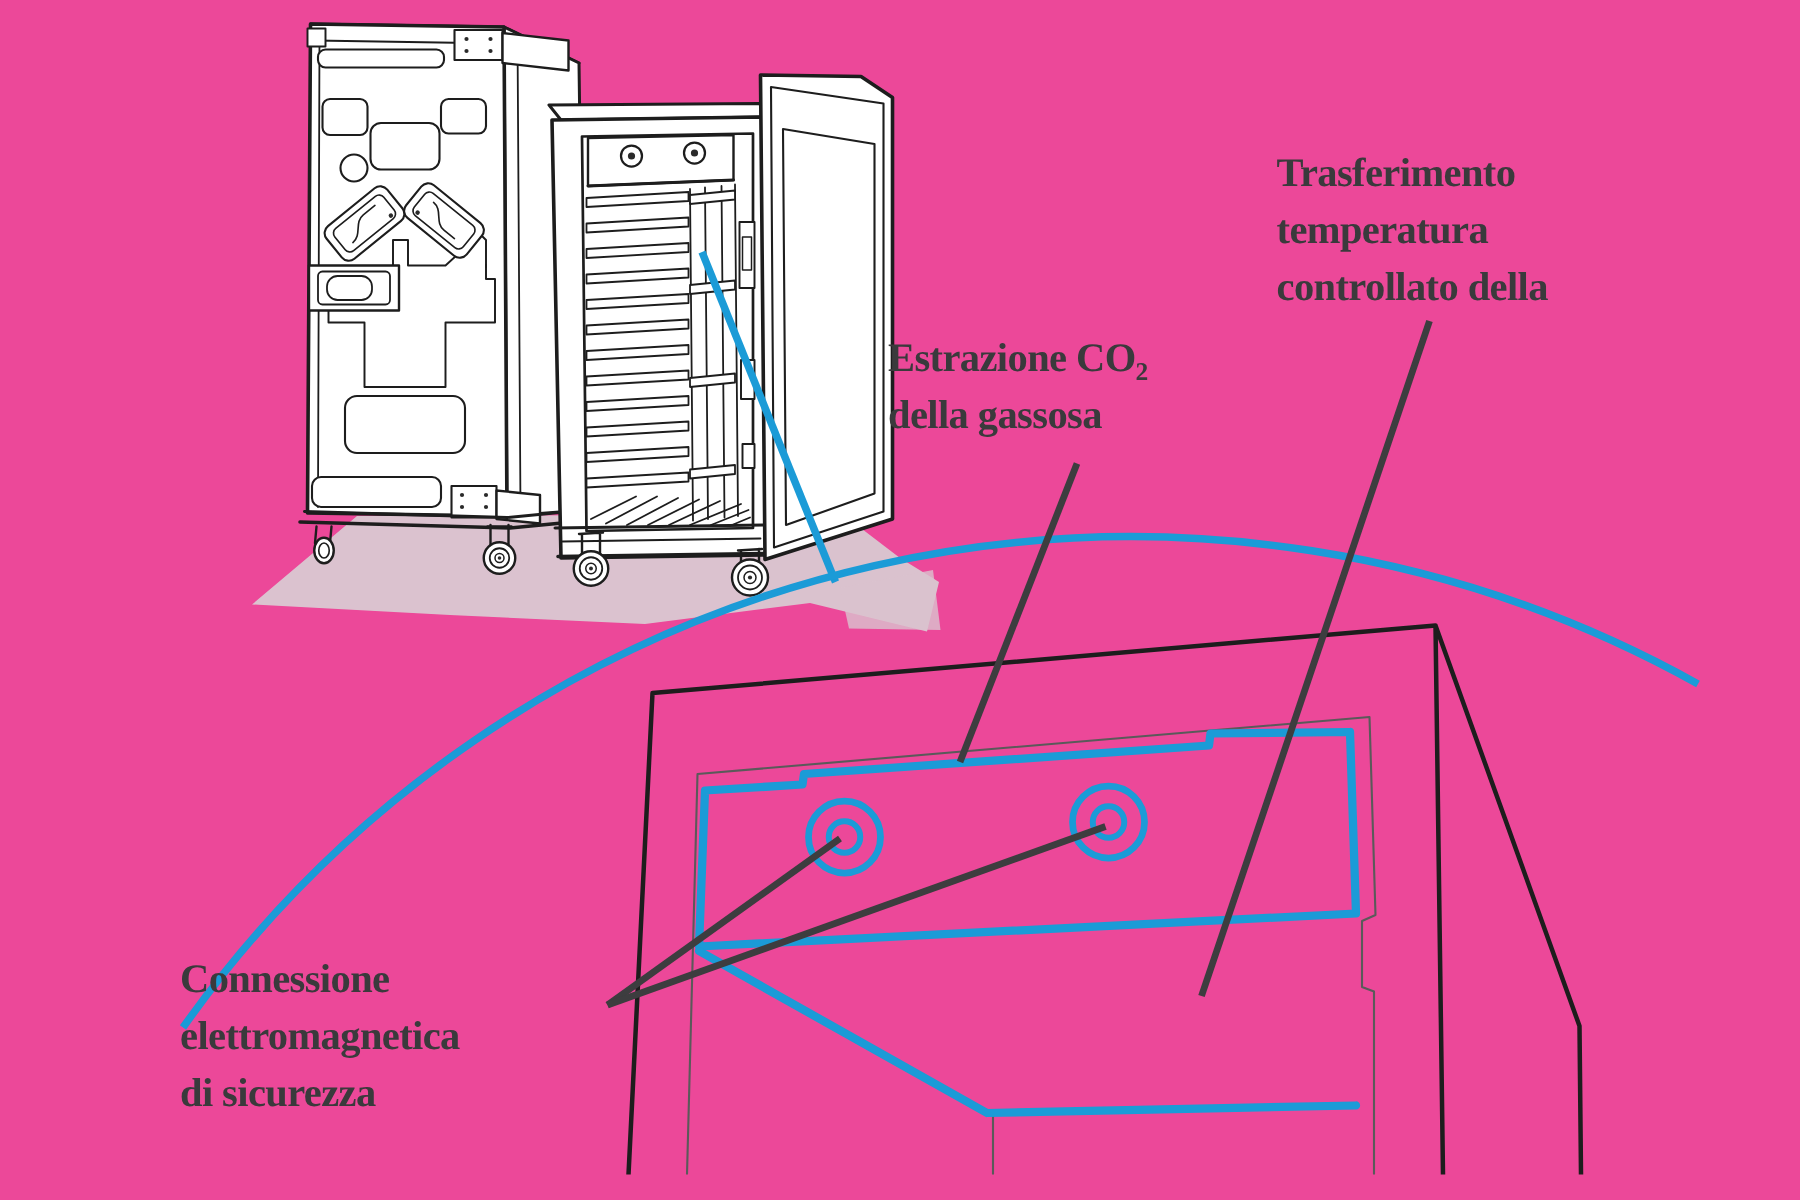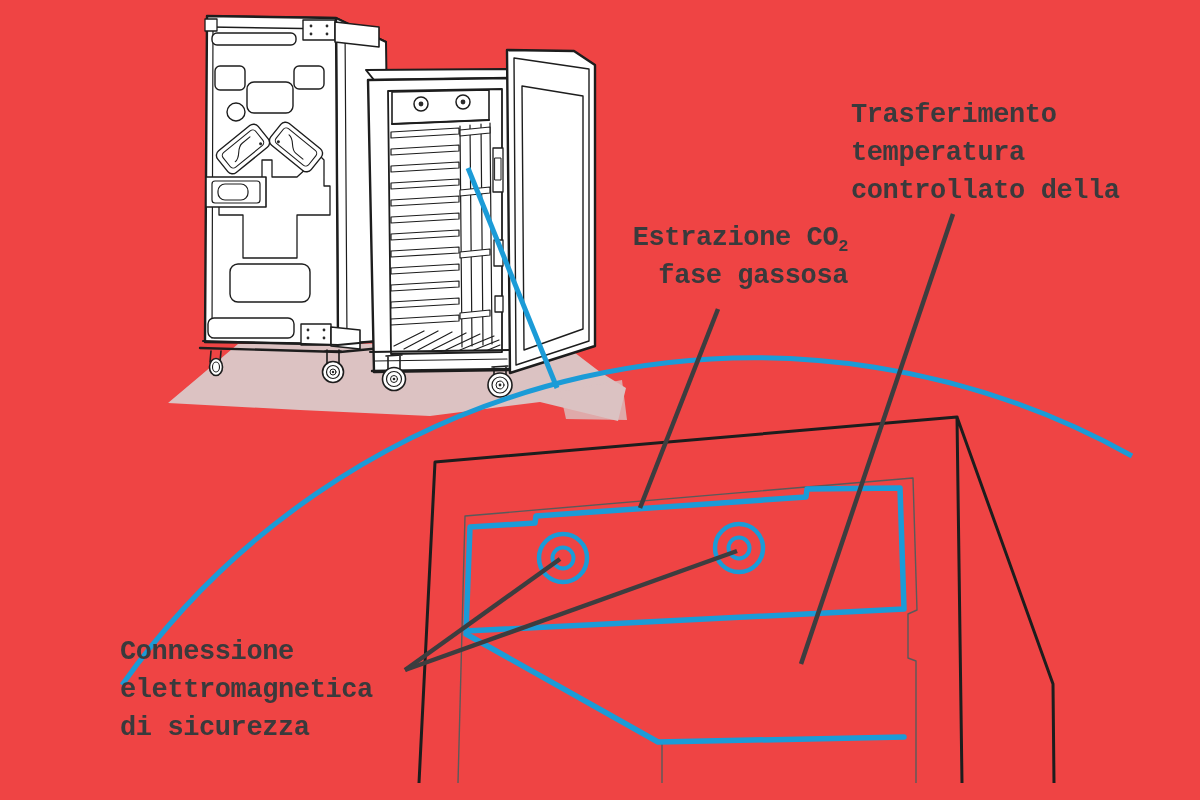--- a/index.html
+++ b/index.html
@@ -1,22 +1,22 @@
 <!DOCTYPE html>
 <html><head>
 <meta charset="utf-8">
 <style>
   html,body{margin:0;padding:0;background:#fff;}
-  #stage{position:relative;width:1200px;height:800px;background:#ef4444;overflow:hidden;
-         font-family:Liberation Mono, monospace;}
+  #stage{position:relative;width:1200px;height:800px;background:#ec4899;overflow:hidden;
+         font-family:Liberation Serif, serif;}
   #illustration{position:absolute;left:0;top:0;}
   .label{position:absolute;font-weight:700;font-size:27px;line-height:38px;
          letter-spacing:-0.4px;color:#3a3a3c;white-space:nowrap;}
   #label-temp{left:851px;top:96px;text-align:left;}
-  #label-co2{left:592px;top:219px;width:256px;text-align:right;}
+  #label-co2{left:592px;top:219px;width:256px;text-align:left;}
   #label-safety{left:120px;top:633px;width:266px;}
   .label sub{font-size:17px;line-height:0;}
 </style>
 </head>
 <body>
 
 <div id="stage">
 
   <svg id="illustration" width="1200" height="800" viewBox="0 0 1200 800">
 
@@ -169,21 +169,21 @@
   </svg>
 
   <div class="label" id="label-temp">
     <div>Trasferimento</div>
     <div>temperatura</div>
     <div>controllato della</div>
   </div>
 
   <div class="label" id="label-co2">
     <div><span>Estrazione CO</span><sub>2</sub></div>
-    <div>fase gassosa</div>
+    <div>della gassosa</div>
   </div>
 
   <div class="label" id="label-safety">
     <div>Connessione</div>
     <div>elettromagnetica</div>
     <div>di sicurezza</div>
   </div>
 
 </div>
 

